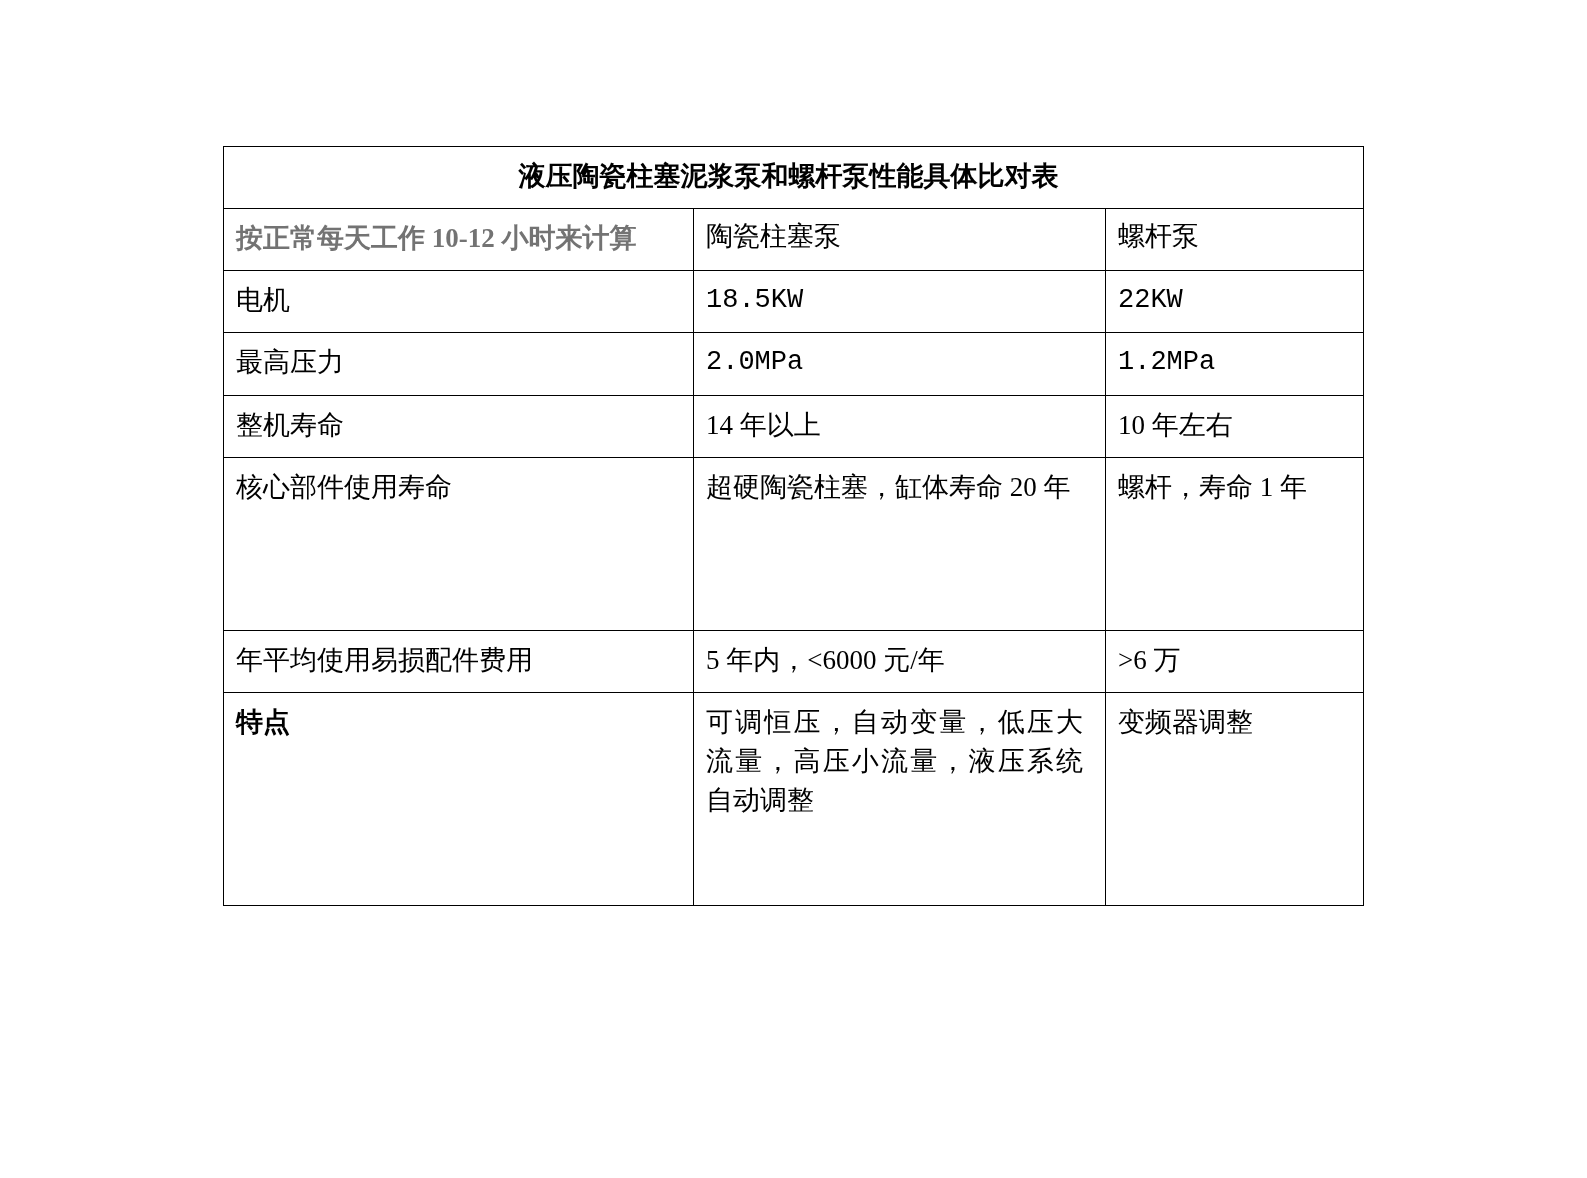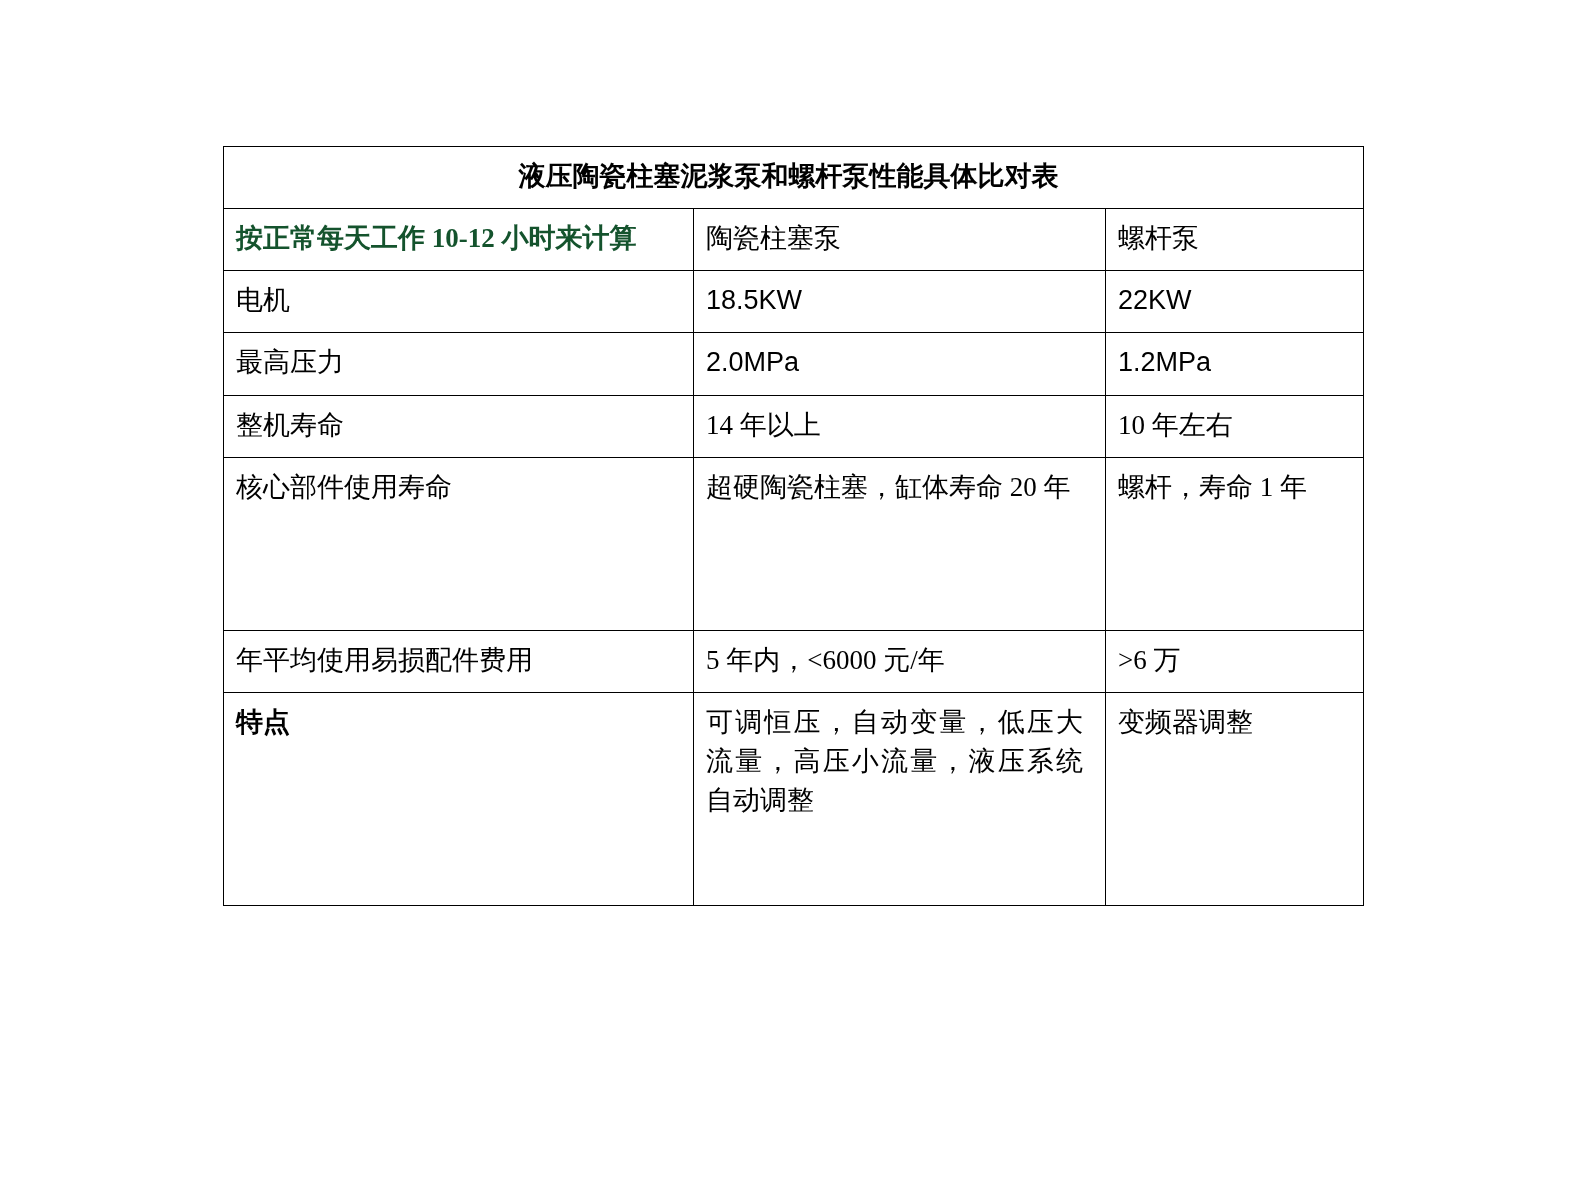--- a/index.html
+++ b/index.html
@@ -45,28 +45,28 @@
     font-size: 31px;
     font-weight: bold;
     padding: 14px 10px 16px 10px;
     line-height: 1.3;
   }
   .col-label { width: 470px; }
   .col-a { width: 412px; }
   .col-b { width: 258px; }
 
   td.hdr-red {
-    color: #14532d;
+    color: #737373;
     font-weight: bold;
   }
   td.bold-label {
     font-weight: bold;
   }
   .sans {
-    font-family: Liberation Sans, sans-serif;
+    font-family: Liberation Mono, monospace;
     font-size: 25px;
   }
   .tall {
     height: 150px;
   }
   .feature-row td {
     height: 190px;
   }
   sup {
     font-size: 0.62em;

